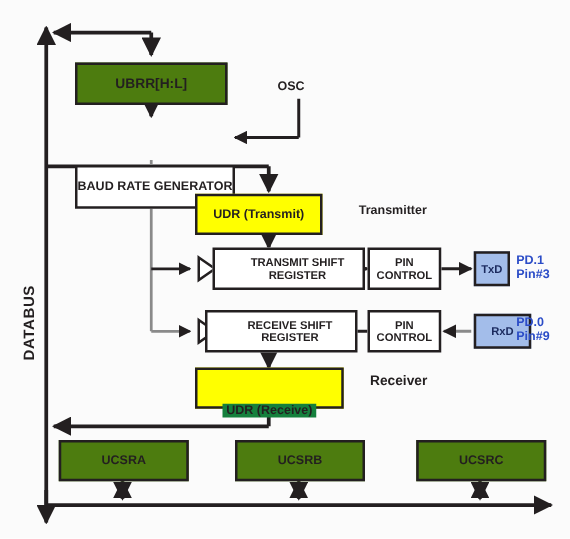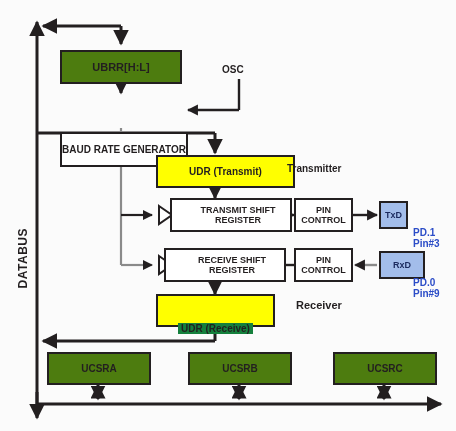--- a/index.html
+++ b/index.html
@@ -6,21 +6,21 @@
   body{font-family:"Liberation Sans",sans-serif;}
   #stage{position:relative;width:456px;height:431px;background:#fbfbfb;overflow:hidden;}
   .box{position:absolute;box-sizing:border-box;border:2px solid #231f20;
        display:flex;align-items:center;justify-content:center;text-align:center;
        font-weight:bold;color:#231f20;line-height:1.15;}
   .green{background:#4d7c0f;}
   .yellow{background:#ffff00;}
   .white{background:#ffffff;}
   .blue{background:#a3bdea;color:#1b2a5e;}
   .lbl{position:absolute;font-weight:bold;color:#231f20;}
-  .pinlbl{position:absolute;font-weight:bold;color:#2b4cc7;line-height:1.1;margin-top:24px;}
+  .pinlbl{position:absolute;font-weight:bold;color:#2b4cc7;line-height:1.1;}
   .osclbl{position:absolute;font-weight:bold;color:#231f20;}
   .databus-lbl{position:absolute;font-weight:bold;color:#231f20;
        writing-mode:vertical-rl;transform:rotate(180deg);letter-spacing:.5px;}
   svg{position:absolute;left:0;top:0;}
 </style>
 </head>
 <body>
 
 <div id="stage">
 
@@ -93,21 +93,21 @@
   </svg>
 
   <div class="box green" style="left:60px;top:50px;width:122px;height:34px;font-size:11px;">
     <span>UBRR[H:L]</span>
   </div>
 
   <div class="box white" style="left:60px;top:93px;width:128px;height:35px;font-size:10px;margin-top:39px;">
     <span>BAUD RATE GENERATOR</span>
   </div>
 
-  <div class="box yellow" style="left:156px;top:155px;width:139px;height:33px;font-size:10px;">
+  <div class="box yellow" style="left:156px;top:155px;width:102px;height:33px;font-size:10px;">
     <span>UDR (Transmit)</span>
   </div>
 
   <div class="box white" style="left:170px;top:198px;width:122px;height:34px;font-size:9px;padding-left:14px;">
     <span>TRANSMIT SHIFT REGISTER</span>
   </div>
 
   <div class="box white" style="left:294px;top:198px;width:59px;height:34px;font-size:9px;flex-direction:column;">
     <span>PIN</span>
     <span>CONTROL</span>

